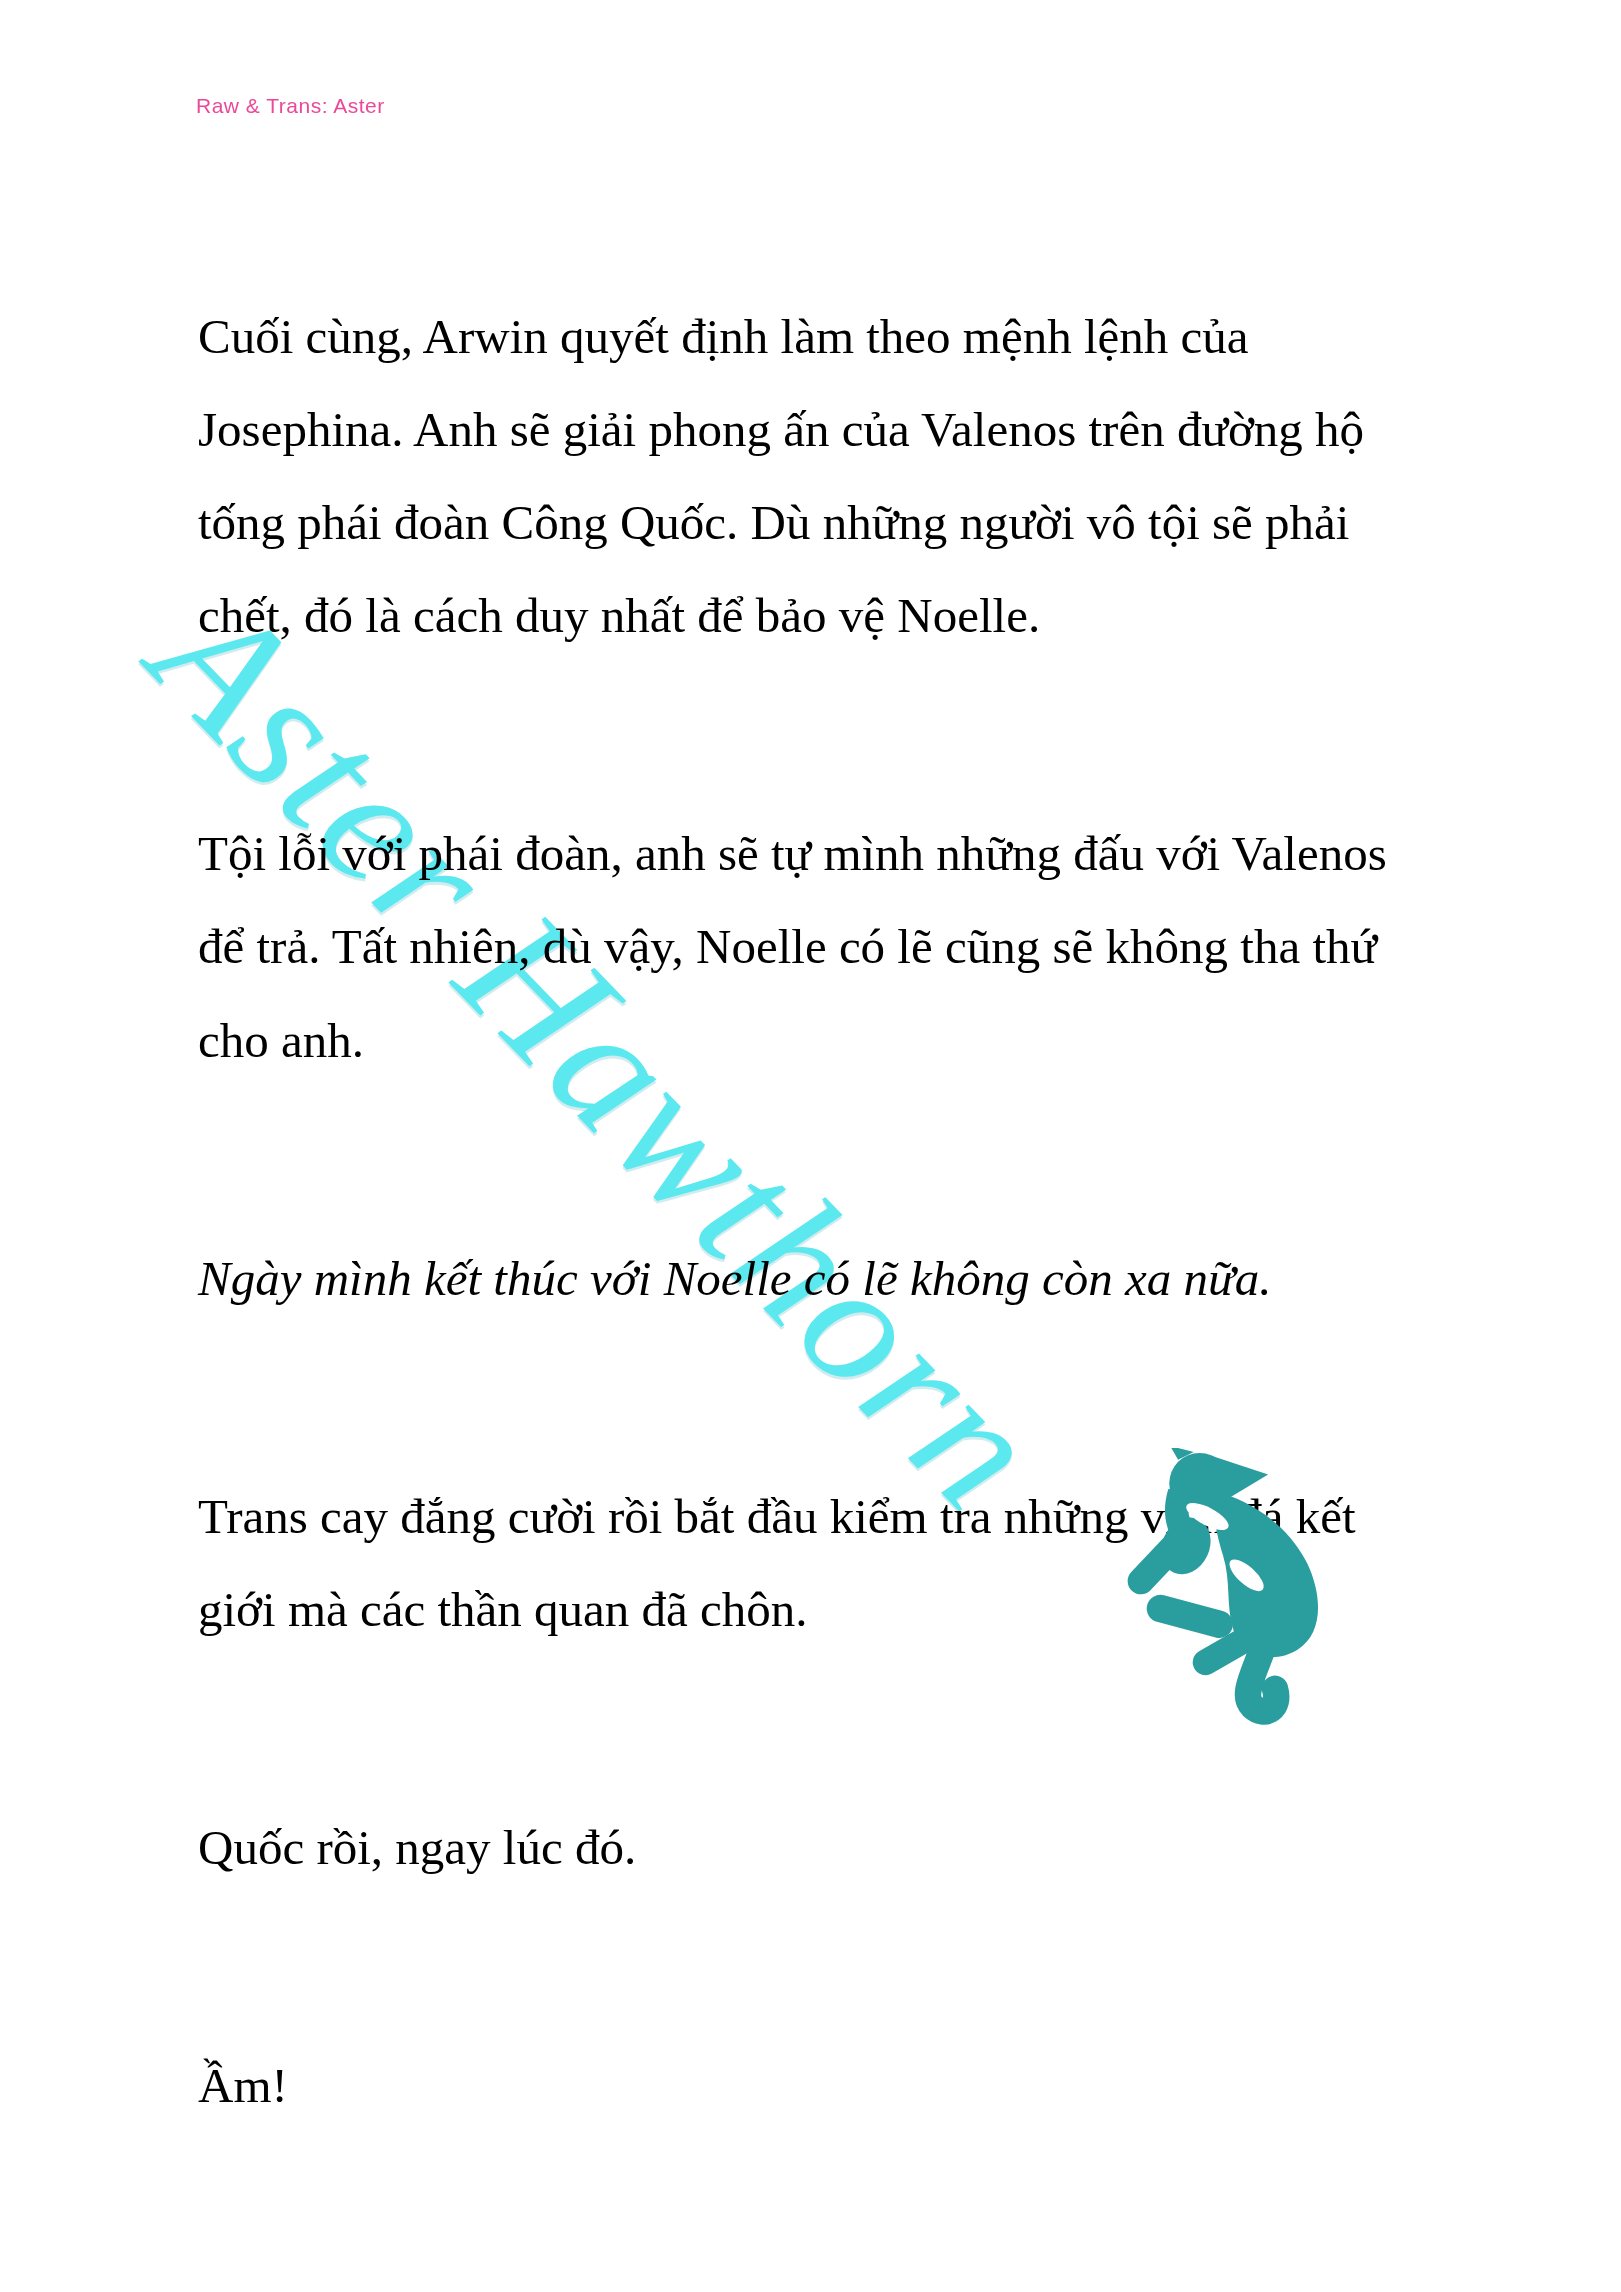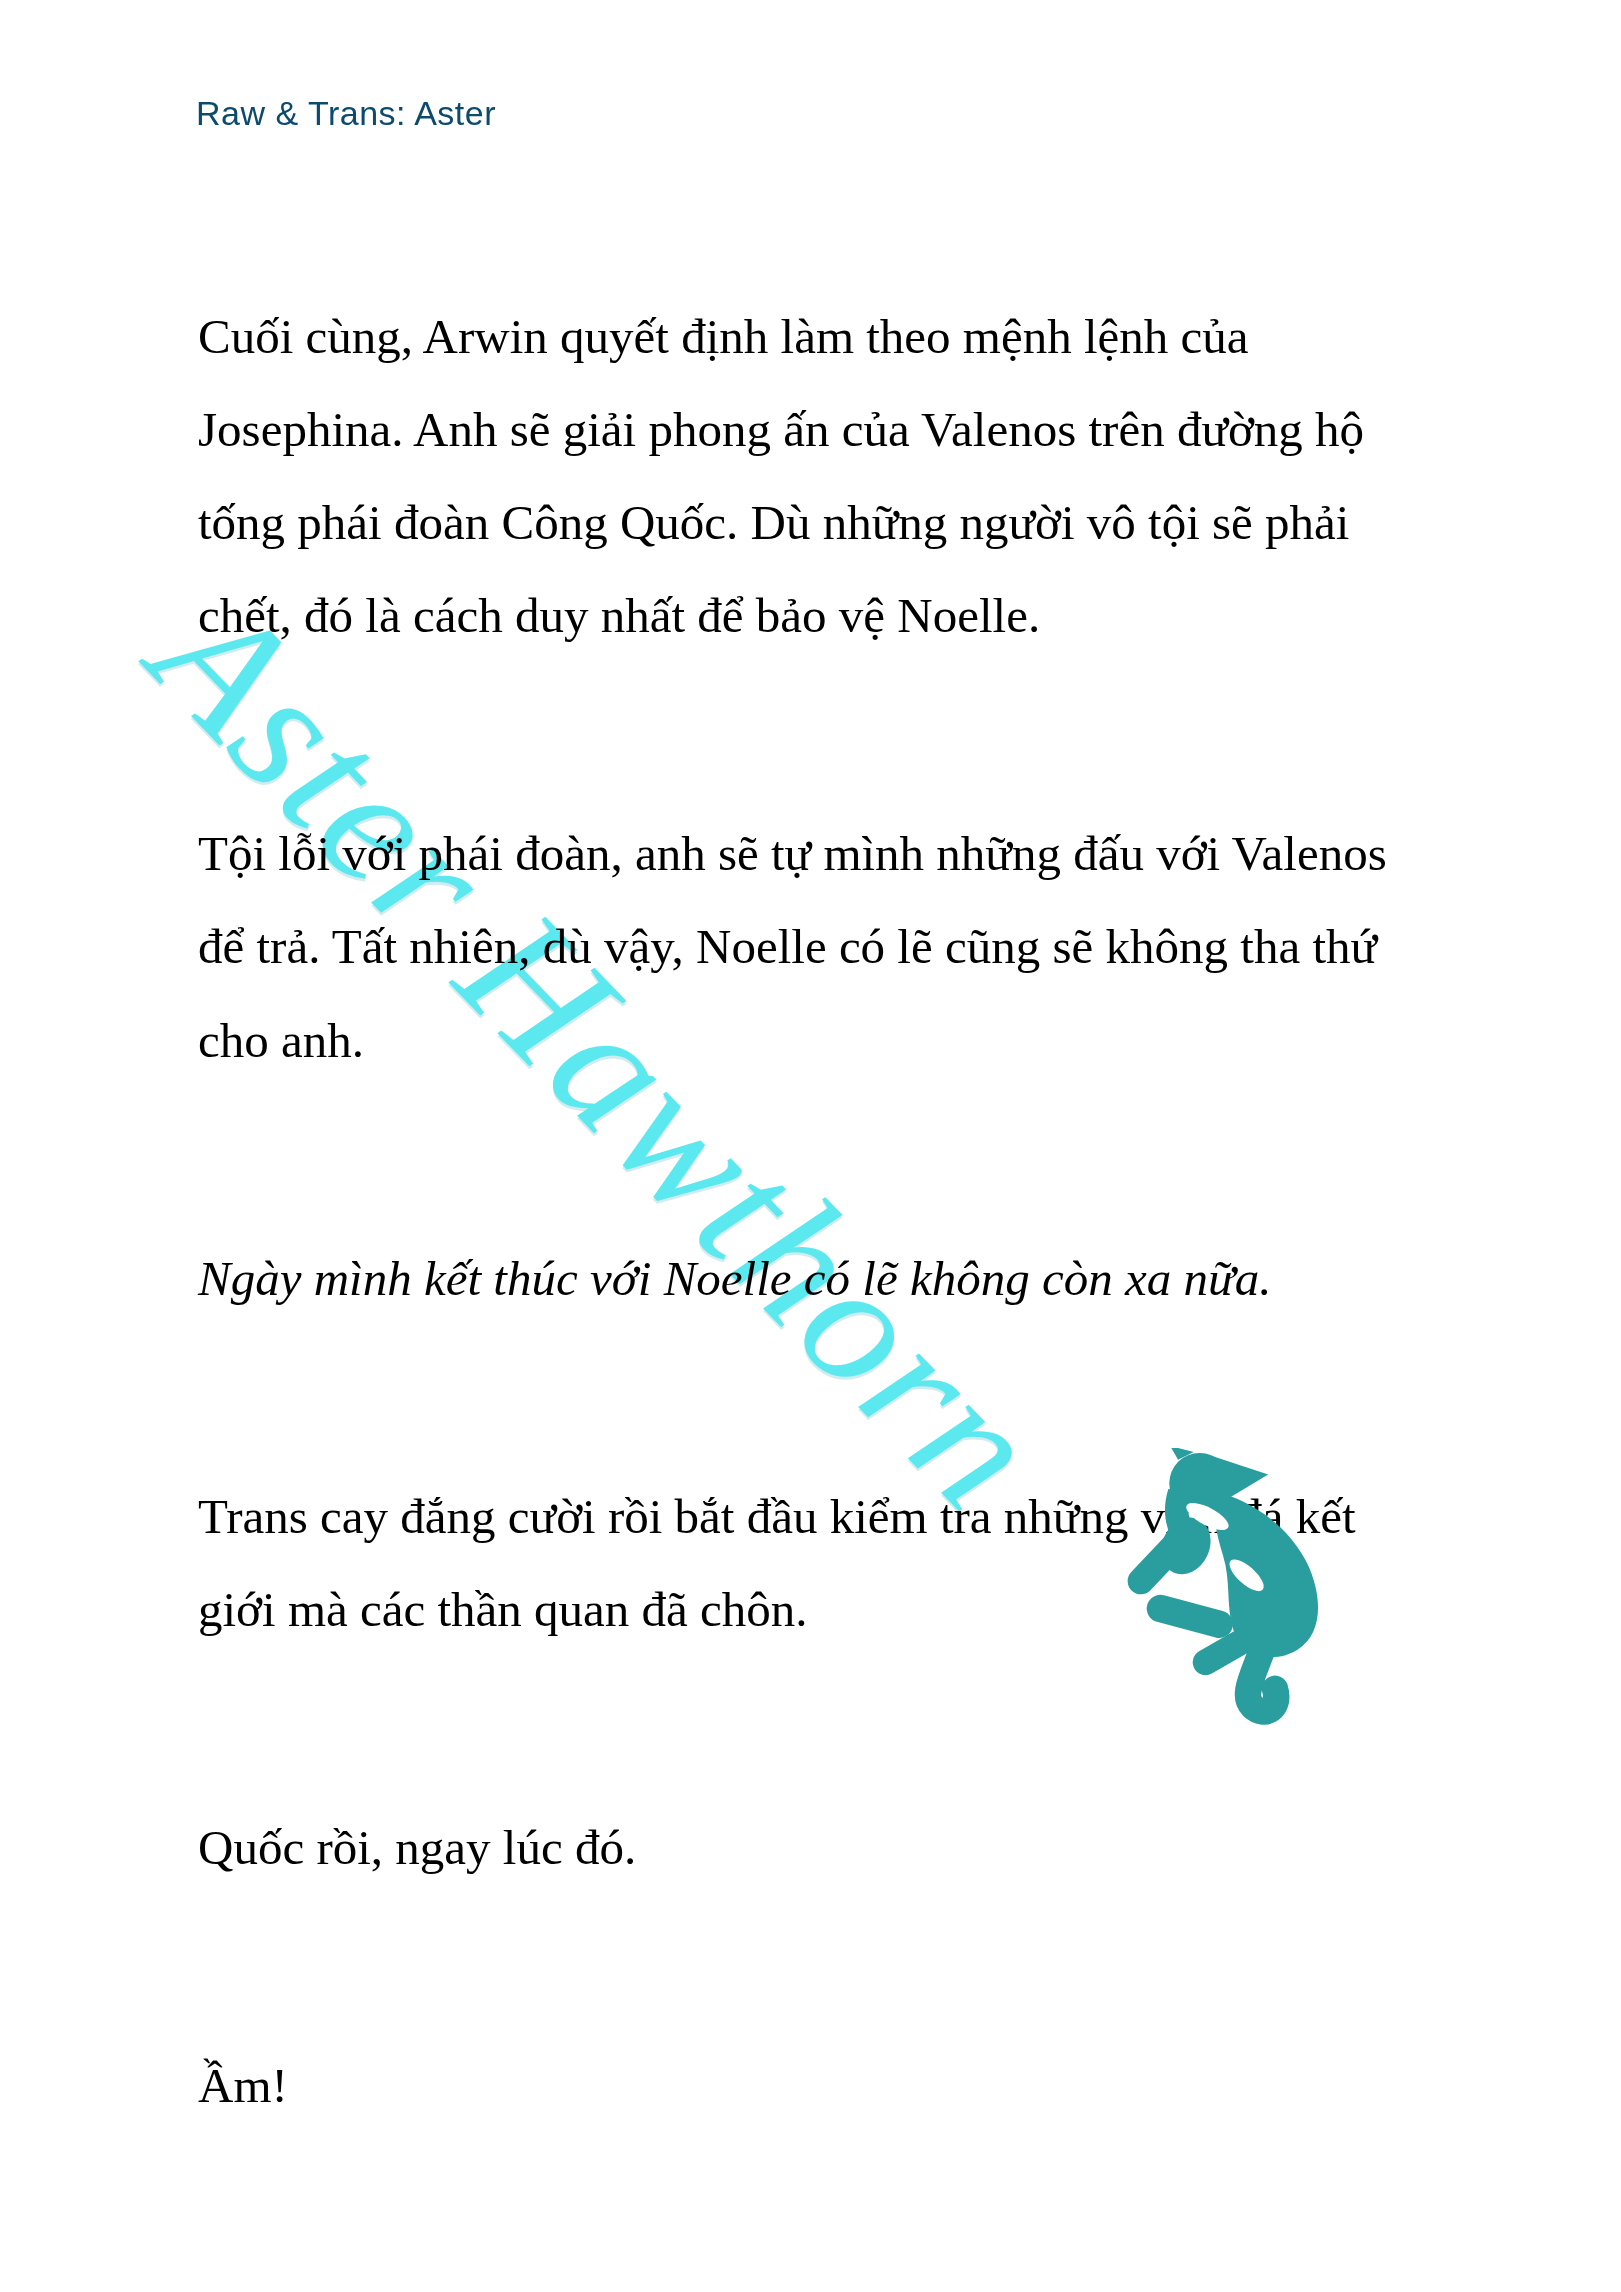--- a/index.html
+++ b/index.html
@@ -9,22 +9,22 @@
     margin:0 auto;
     background:#ffffff;
     overflow:hidden;
     font-family:"Liberation Serif", serif;
     color:#000000;
   }
   .header {
     position:absolute;
     left:196px; top:94px;
     font-family:"Liberation Sans", sans-serif;
-    font-size:34px;
-    color:#0c4a6e;
+    font-size:21px;
+    color:#ec4899;
     letter-spacing:0.5px;
   }
   .watermark {
     position:absolute;
     left:260px; top:557px;
     font-family:"Liberation Serif", serif;
     font-style:italic;
     font-size:176px;
     letter-spacing:3.9px;
     color:#5BE8EF;

